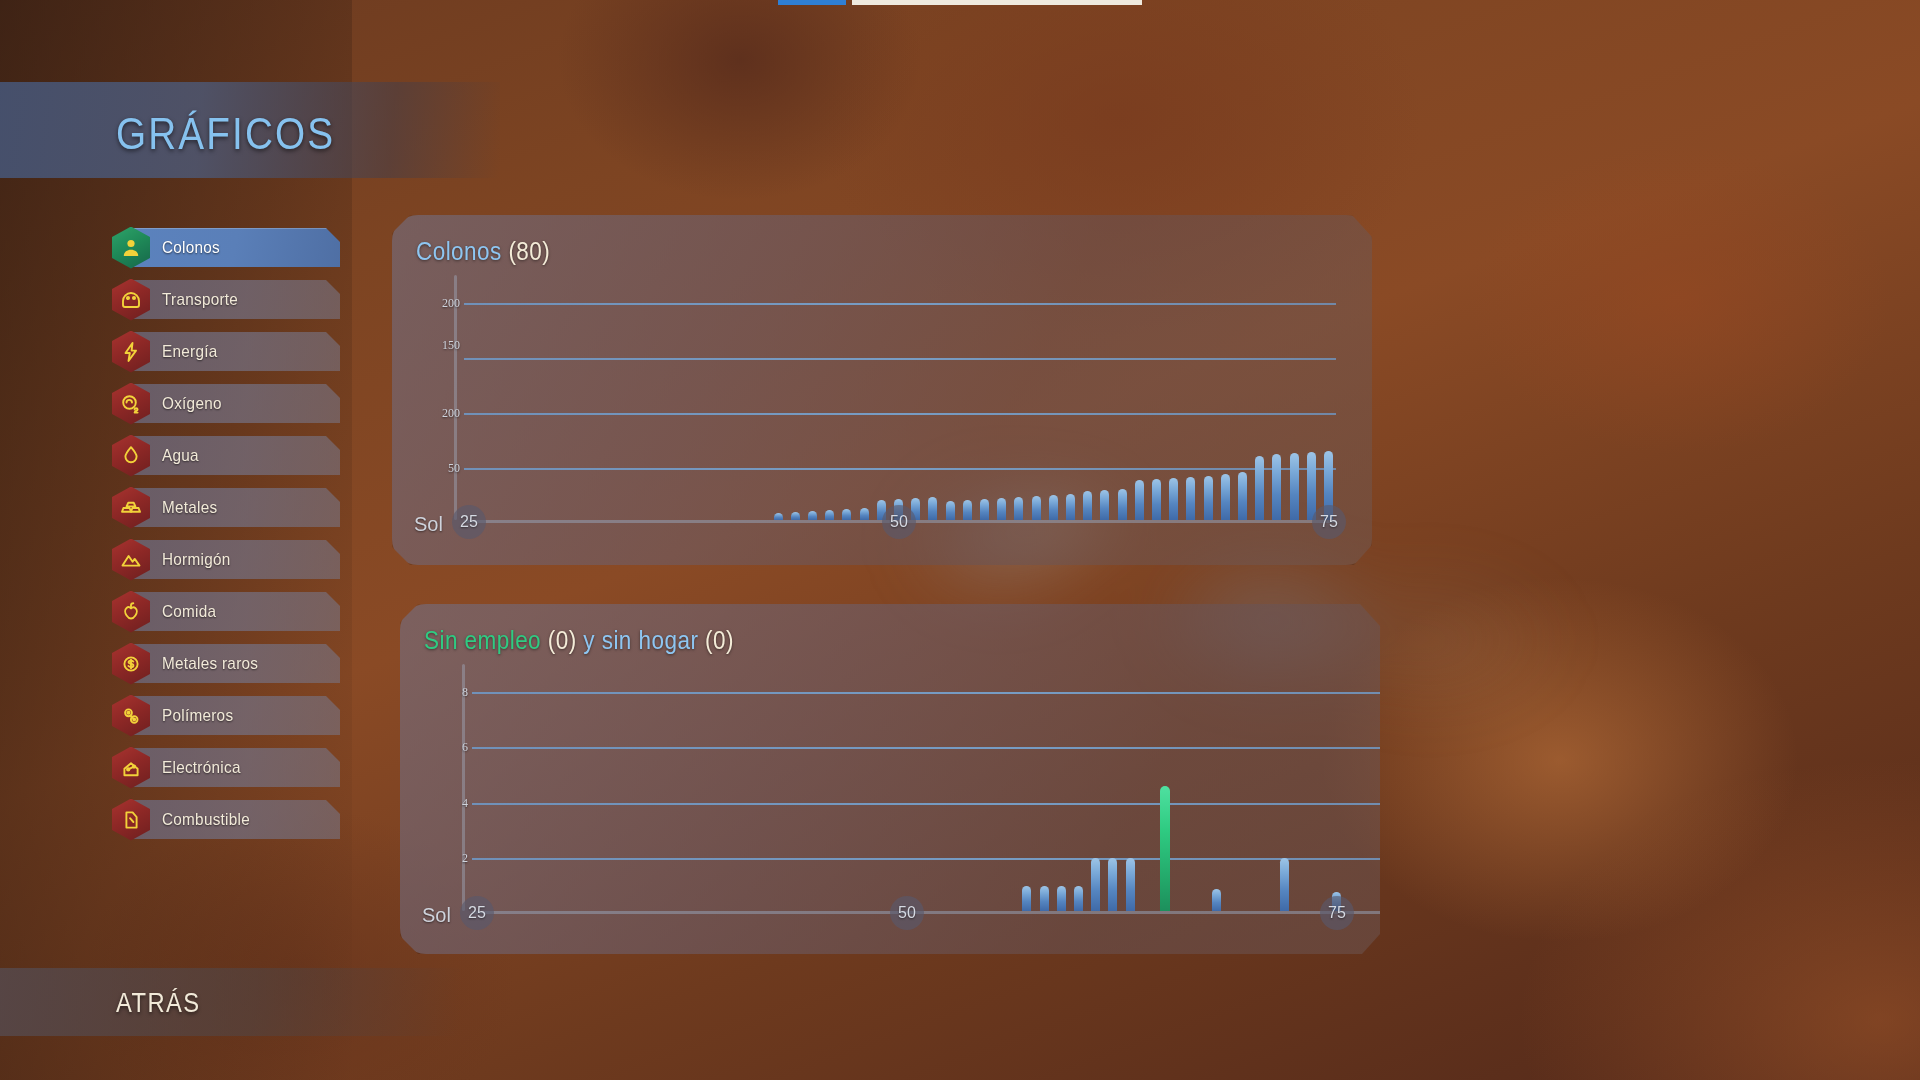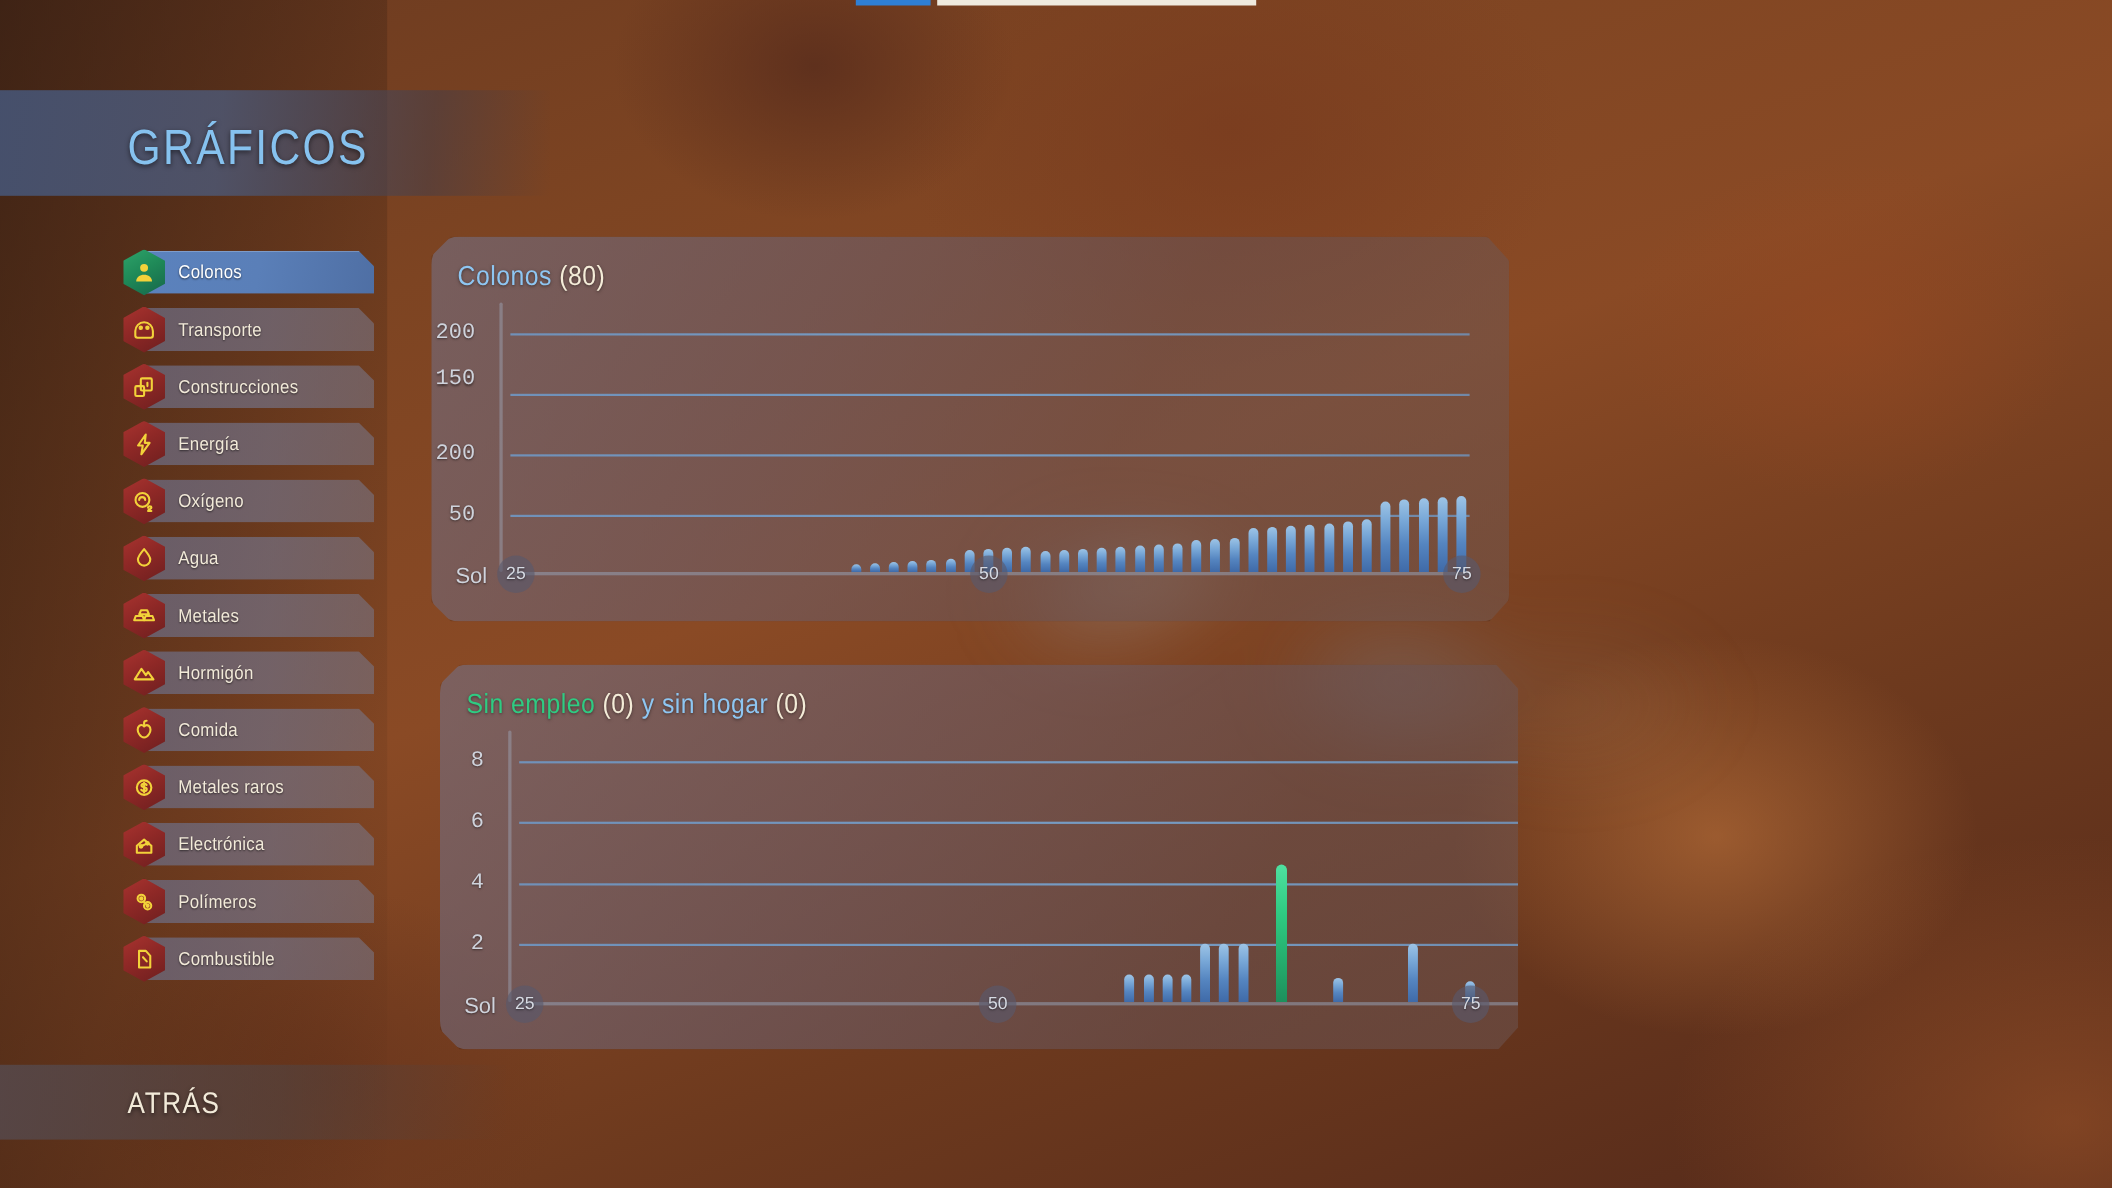--- a/index.html
+++ b/index.html
@@ -186,24 +186,24 @@
     position: absolute; left: 0; right: 0; height: 2px;
     background: linear-gradient(90deg, rgba(110,160,212,0.78), rgba(120,170,218,0.85) 50%, rgba(110,160,212,0.70));
   }
   .baseline {
     position: absolute; left: 0; right: 0; bottom: 0; height: 3px;
     background: rgba(150,160,180,0.55);
   }
   .ylabel {
     position: absolute;
     right: 100%;
-    margin-right: 32px;
+    margin-right: 4px;
     transform: translateY(-50%);
-    font-family: Liberation Mono, monospace;
-    font-size: 20px;
+    font-family: Liberation Serif, serif;
+    font-size: 12px;
     color: #cfd3dc;
     white-space: nowrap;
     text-shadow: 0 1px 2px rgba(0,0,0,0.5);
   }
   .yaxis-line {
     position: absolute; left: -10px; top: 0; bottom: 3px; width: 3px;
     background: rgba(160,168,186,0.45);
     border-radius: 2px;
   }
 
@@ -275,31 +275,20 @@
           <circle cx="9" cy="10" r="1.1" fill="#f2d23a"></circle>
           <circle cx="15" cy="10" r="1.1" fill="#f2d23a"></circle>
         </svg>
       </div>
       <span class="nav-label">Transporte</span>
     </div>
     <div class="nav-item">
       <div class="nav-plate"></div>
       <div class="nav-hex">
         <svg width="24" height="24" viewBox="0 0 24 24" fill="none" stroke="#f2d23a" stroke-width="1.9" stroke-linecap="round" stroke-linejoin="round">
-          <rect x="9" y="4" width="10" height="11" rx="1.2"></rect>
-          <rect x="4" y="11" width="8" height="9" rx="1.2"></rect>
-          <path d="M15 8v3"></path>
-        </svg>
-      </div>
-      <span class="nav-label">Construcciones</span>
-    </div>
-    <div class="nav-item">
-      <div class="nav-plate"></div>
-      <div class="nav-hex">
-        <svg width="24" height="24" viewBox="0 0 24 24" fill="none" stroke="#f2d23a" stroke-width="1.9" stroke-linecap="round" stroke-linejoin="round">
           <path d="M13.5 3 6.5 13h4.3l-1.3 8 7.5-10.4h-4.4z"></path>
         </svg>
       </div>
       <span class="nav-label">Energía</span>
     </div>
     <div class="nav-item">
       <div class="nav-plate"></div>
       <div class="nav-hex">
         <svg width="24" height="24" viewBox="0 0 24 24" fill="none" stroke="#f2d23a" stroke-width="1.9" stroke-linecap="round" stroke-linejoin="round">
           <circle cx="10.5" cy="10.5" r="6.3"></circle>
@@ -351,45 +340,45 @@
     <div class="nav-item">
       <div class="nav-plate"></div>
       <div class="nav-hex">
         <svg width="24" height="24" viewBox="0 0 24 24" fill="none" stroke="#f2d23a" stroke-width="1.9" stroke-linecap="round" stroke-linejoin="round">
           <circle cx="12" cy="12" r="6.6"></circle>
           <path d="M12 7.6v8.8"></path>
           <path d="M14.3 9.6c-.6-.7-1.5-1-2.5-1-1.3 0-2.2.6-2.2 1.6 0 2.2 4.8 1 4.8 3.2 0 1-1 1.7-2.4 1.7-1.1 0-2-.4-2.6-1.1"></path>
         </svg>
       </div>
       <span class="nav-label">Metales raros</span>
-    </div>
-    <div class="nav-item">
-      <div class="nav-plate"></div>
-      <div class="nav-hex">
-        <svg width="24" height="24" viewBox="0 0 24 24" fill="none" stroke="#f2d23a" stroke-width="1.9" stroke-linecap="round" stroke-linejoin="round">
-          <path d="M5.4 19.2v-6.4l6.6-5.5 6.6 5.5v6.4z"></path>
-          <circle cx="9.2" cy="13.4" r="1.2" fill="#f2d23a"></circle>
-          <circle cx="15" cy="10.6" r="1.2" fill="#f2d23a"></circle>
-          <path d="M10.3 12.9 13.9 11.2"></path>
-        </svg>
-      </div>
-      <span class="nav-label">Electrónica</span>
     </div>
     <div class="nav-item">
       <div class="nav-plate"></div>
       <div class="nav-hex">
         <svg width="24" height="24" viewBox="0 0 24 24" fill="none" stroke="#f2d23a" stroke-width="1.9" stroke-linecap="round" stroke-linejoin="round">
           <circle cx="9.5" cy="8.8" r="3.4"></circle>
           <circle cx="9.5" cy="8.8" r="1.1" fill="#f2d23a"></circle>
           <path d="M11.4 11.6 15 15.1"></path>
           <circle cx="15.2" cy="15.4" r="3.3"></circle>
           <circle cx="15.2" cy="15.4" r="1" fill="#f2d23a"></circle>
         </svg>
       </div>
       <span class="nav-label">Polímeros</span>
+    </div>
+    <div class="nav-item">
+      <div class="nav-plate"></div>
+      <div class="nav-hex">
+        <svg width="24" height="24" viewBox="0 0 24 24" fill="none" stroke="#f2d23a" stroke-width="1.9" stroke-linecap="round" stroke-linejoin="round">
+          <path d="M5.4 19.2v-6.4l6.6-5.5 6.6 5.5v6.4z"></path>
+          <circle cx="9.2" cy="13.4" r="1.2" fill="#f2d23a"></circle>
+          <circle cx="15" cy="10.6" r="1.2" fill="#f2d23a"></circle>
+          <path d="M10.3 12.9 13.9 11.2"></path>
+        </svg>
+      </div>
+      <span class="nav-label">Electrónica</span>
     </div>
     <div class="nav-item">
       <div class="nav-plate"></div>
       <div class="nav-hex">
         <svg width="24" height="24" viewBox="0 0 24 24" fill="none" stroke="#f2d23a" stroke-width="1.9" stroke-linecap="round" stroke-linejoin="round">
           <path d="M7.4 4.4h6.2l4 4.6v10.6H7.4z"></path>
           <path d="M11 10.2 14.4 14"></path>
         </svg>
       </div>
       <span class="nav-label">Combustible</span>

